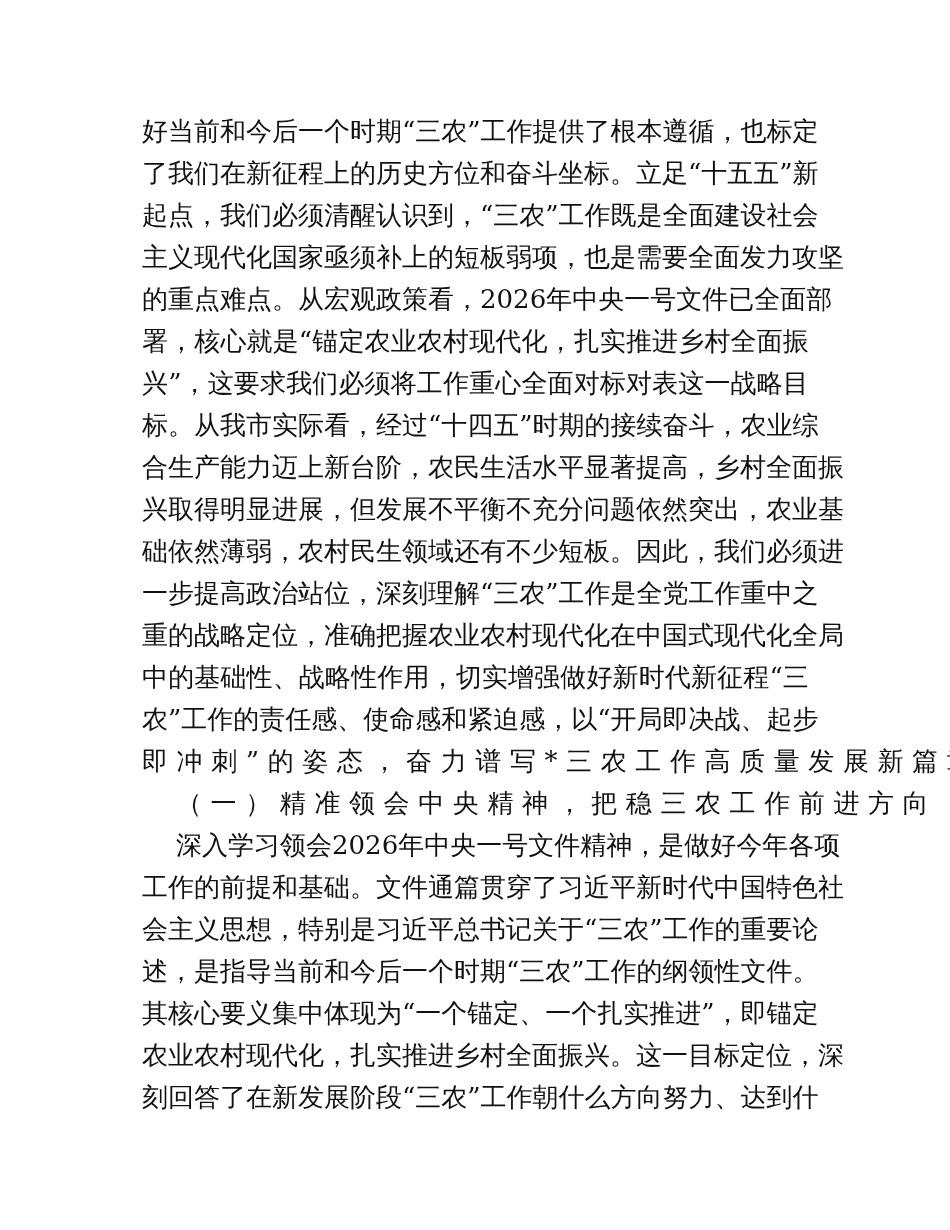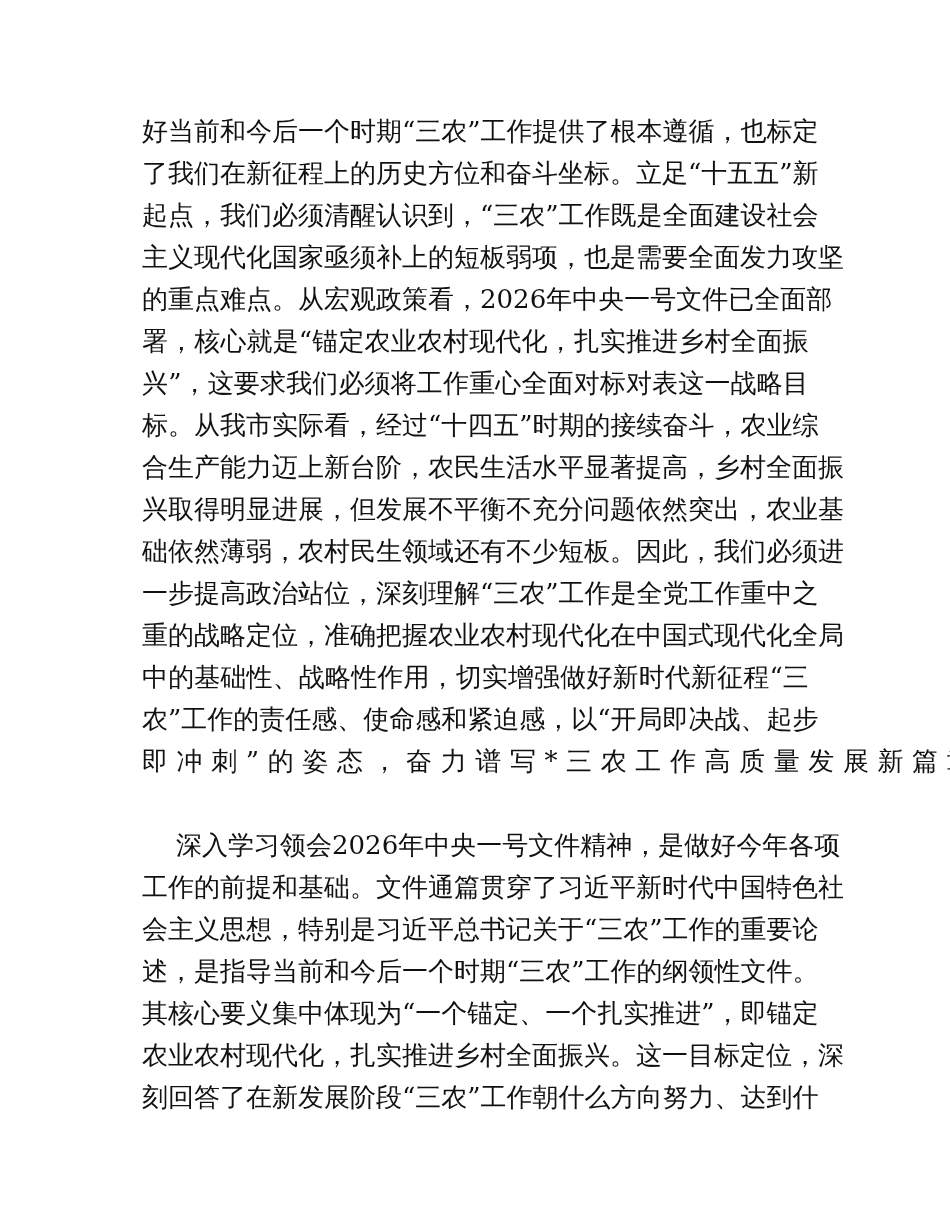--- a/index.html
+++ b/index.html
@@ -450,20 +450,21 @@
       <span>开</span>
       <span>局</span>
       <span>即</span>
       <span>决</span>
       <span>战</span>
       <span>、</span>
       <span>起</span>
       <span>步</span>
     </div>
   <div class="line last" style="top:740px">即冲刺”的姿态，奋力谱写*三农工作高质量发展新篇章。</div>
+  <div class="line heading" style="top:782px">（一）精准领会中央精神，把稳三农工作前进方向</div>
   <div class="line indent" style="top: 824px; display: flex; justify-content: space-between;">
       <span>深</span>
       <span>入</span>
       <span>学</span>
       <span>习</span>
       <span>领</span>
       <span>会</span>
       <span>2026</span>
       <span>年</span>
       <span>中</span>

